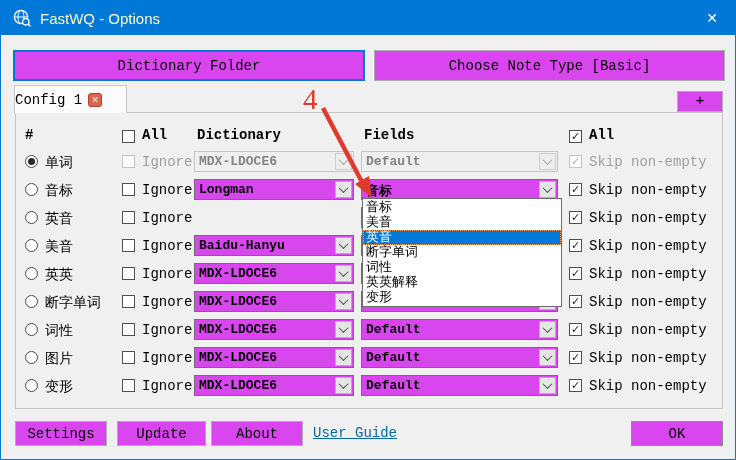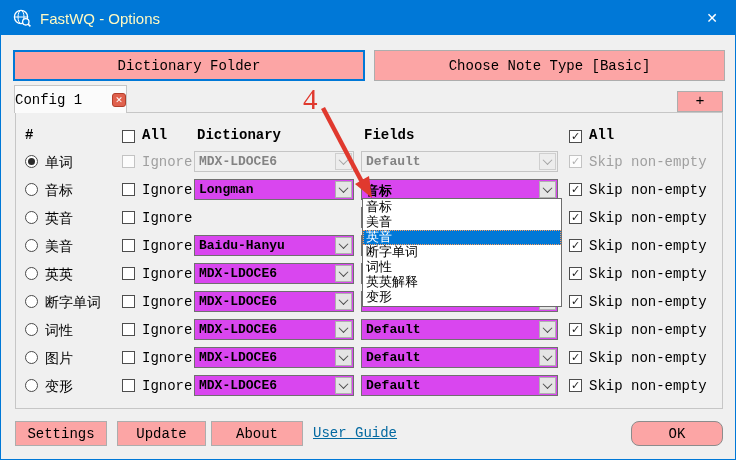--- a/index.html
+++ b/index.html
@@ -10,31 +10,31 @@
   
   .titlebar{position:absolute;left:0;top:0;width:100%;height:34px;background:#0078d7;
     display:flex;align-items:center;}
   .title-icon{margin-left:11px;width:20px;height:20px;flex:0 0 auto;}
   .title-text{margin-left:8px;color:#fef9c3;font-size:15px;
     font-family:"Liberation Sans","DejaVu Sans",sans-serif;}
   .close-btn{position:absolute;right:0;top:0;width:46px;height:34px;color:#fff;
     display:flex;align-items:center;justify-content:center;font-size:14px;
     font-family:"DejaVu Sans",sans-serif;cursor:default;}
   
-  .btn{position:absolute;background:#fca5a5;border:1px solid #adadad;
+  .btn{position:absolute;background:#d946ef;border:1px solid #adadad;
     display:flex;align-items:center;justify-content:center;font-size:14px;cursor:default;text-align:right;}
   .btn.focused{border:2px solid #0078d7;}
   #btn-dict-folder{left:12px;top:49px;width:352px;height:31px;}
   #btn-note-type{left:373px;top:49px;width:351px;height:31px;}
   
   .pane{position:absolute;left:14px;top:111px;width:708px;height:297px;
     border:1px solid #c6c6c6;background:#f0f0f0;}
   .tab{position:absolute;left:13px;top:84px;width:113px;height:28px;background:#fbfbfb;
     border:1px solid #c6c6c6;border-bottom:none;z-index:2;
-    display:flex;align-items:center;justify-content:space-between;gap:6px;font-size:14px;}
+    display:flex;align-items:center;justify-content:flex-start;gap:6px;font-size:14px;}
   .tab-close{width:14px;height:14px;border-radius:3px;background:#e0614d;border:1px solid #b23f2c;
     color:#fff;font-size:9px;line-height:12px;text-align:center;
     font-family:"DejaVu Sans",sans-serif;cursor:default;}
   #btn-add-tab{left:676px;top:90px;width:46px;height:21px;font-size:15px;}
   
   .hdr{position:absolute;font-weight:bold;font-size:14px;top:126px;}
   
   .cb{position:absolute;width:13px;height:13px;background:#fff;border:1px solid #4d4d4d;
     display:flex;align-items:center;justify-content:center;cursor:default;}
   .cb .tick{visibility:hidden;font-size:11px;line-height:1;color:#1a1a1a;
@@ -74,21 +74,21 @@
   .pitem{height:15px;line-height:15px;font-size:13px;padding:0 3px;white-space:nowrap;cursor:default;}
   .pitem.sel{background:#0078d7;color:#fff;outline:1px dotted #ff9d5c;outline-offset:-1px;}
   
   .ann-num{position:absolute;left:302px;top:82px;z-index:30;color:#e0392e;font-size:29px;
     font-family:"Liberation Serif","DejaVu Serif",serif;}
   .ann-arrow{position:absolute;left:0;top:0;z-index:30;pointer-events:none;}
   
   #btn-settings{left:14px;top:420px;width:92px;height:25px;}
   #btn-update{left:116px;top:420px;width:89px;height:25px;}
   #btn-about{left:210px;top:420px;width:92px;height:25px;}
-  #btn-ok{left:630px;top:420px;width:92px;height:25px;border-color:#8c8c8c;border-radius:8px;}
+  #btn-ok{left:630px;top:420px;width:92px;height:25px;border-color:#8c8c8c;}
   .link{position:absolute;left:312px;top:424px;font-size:14px;color:#0369a1;
     text-decoration:underline;cursor:default;}
 </style>
 </head>
 <body>
 
 <div class="window">
 
   <div class="titlebar">
     <svg class="title-icon" viewBox="0 0 20 20">

